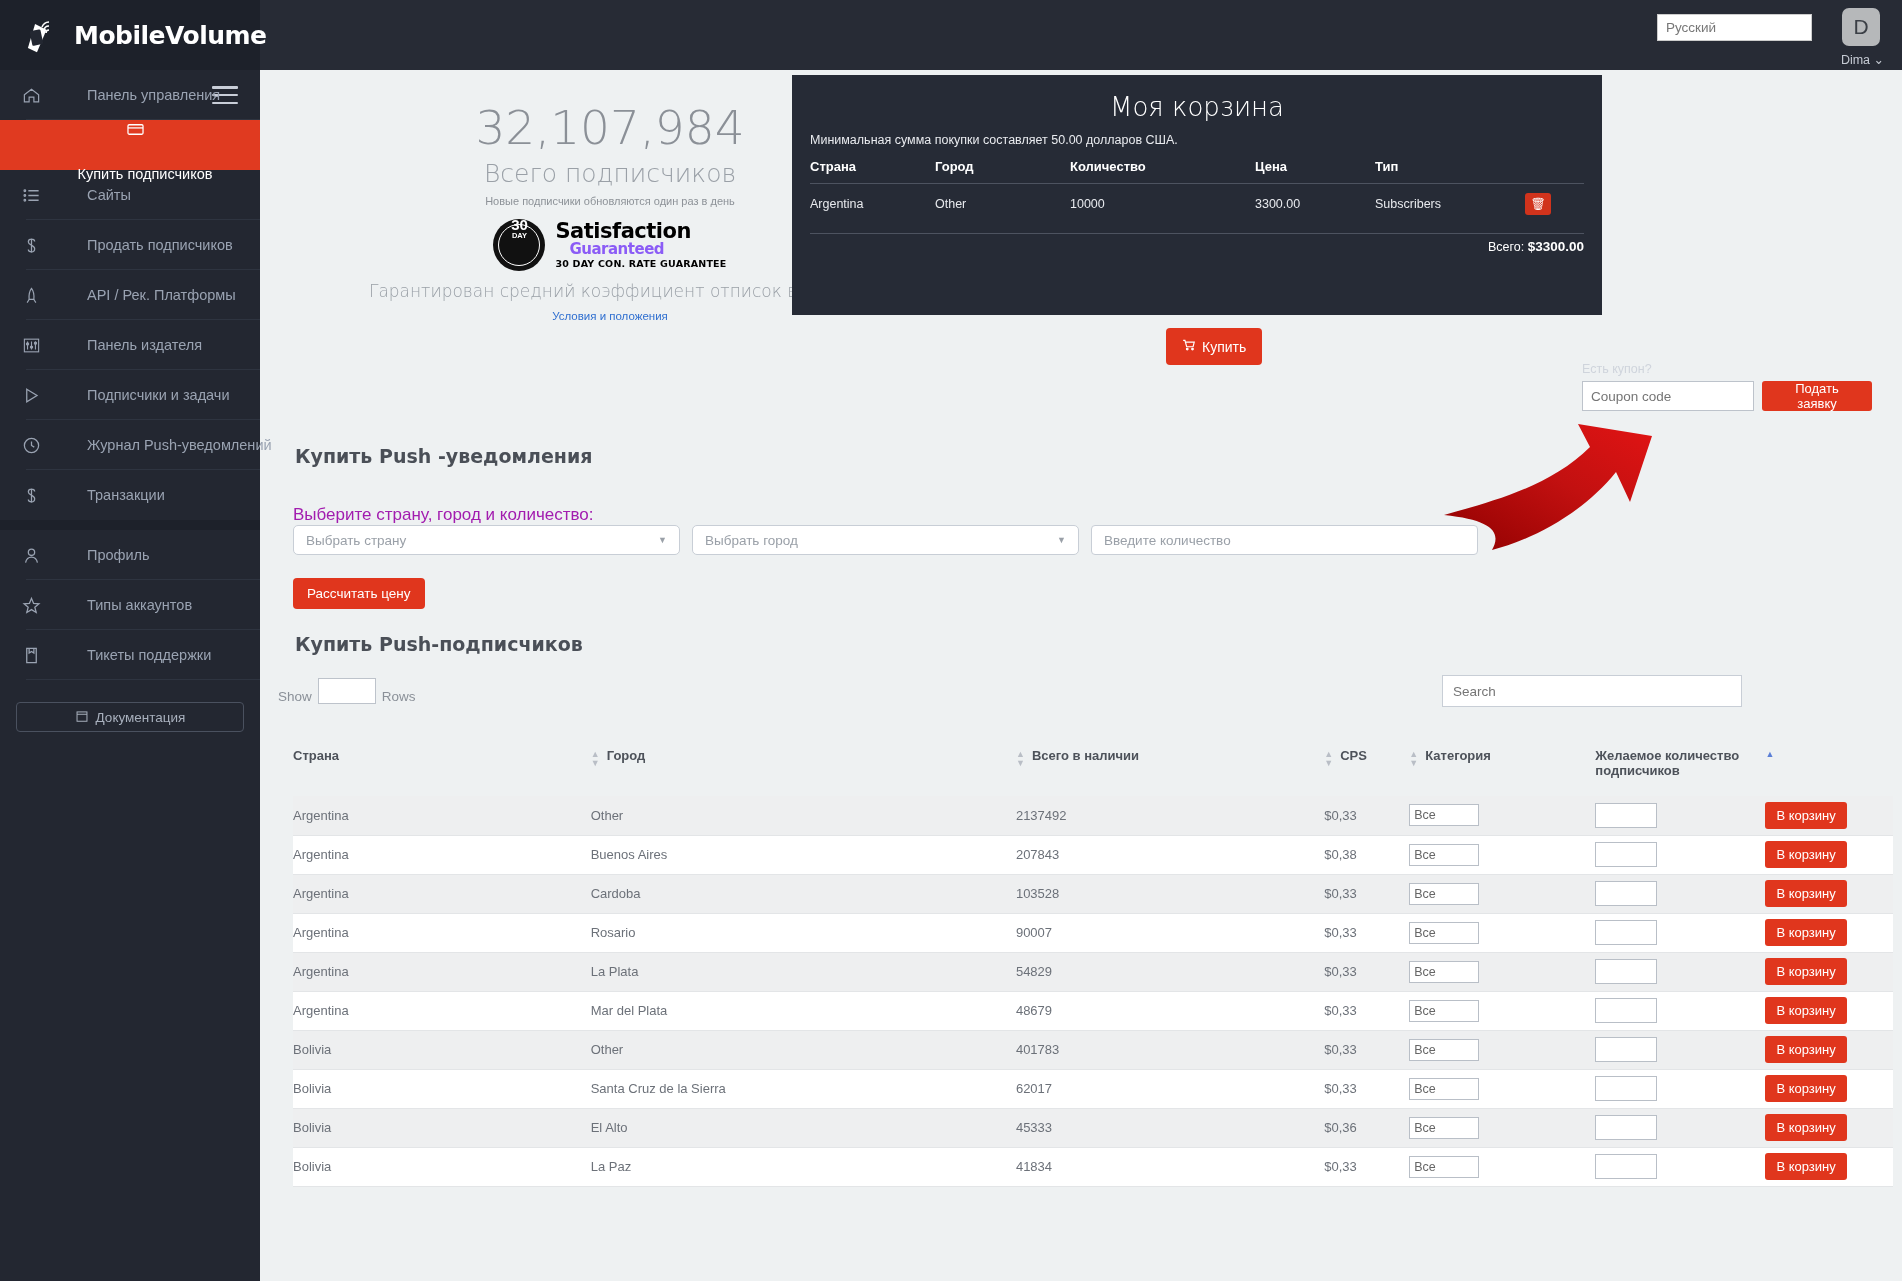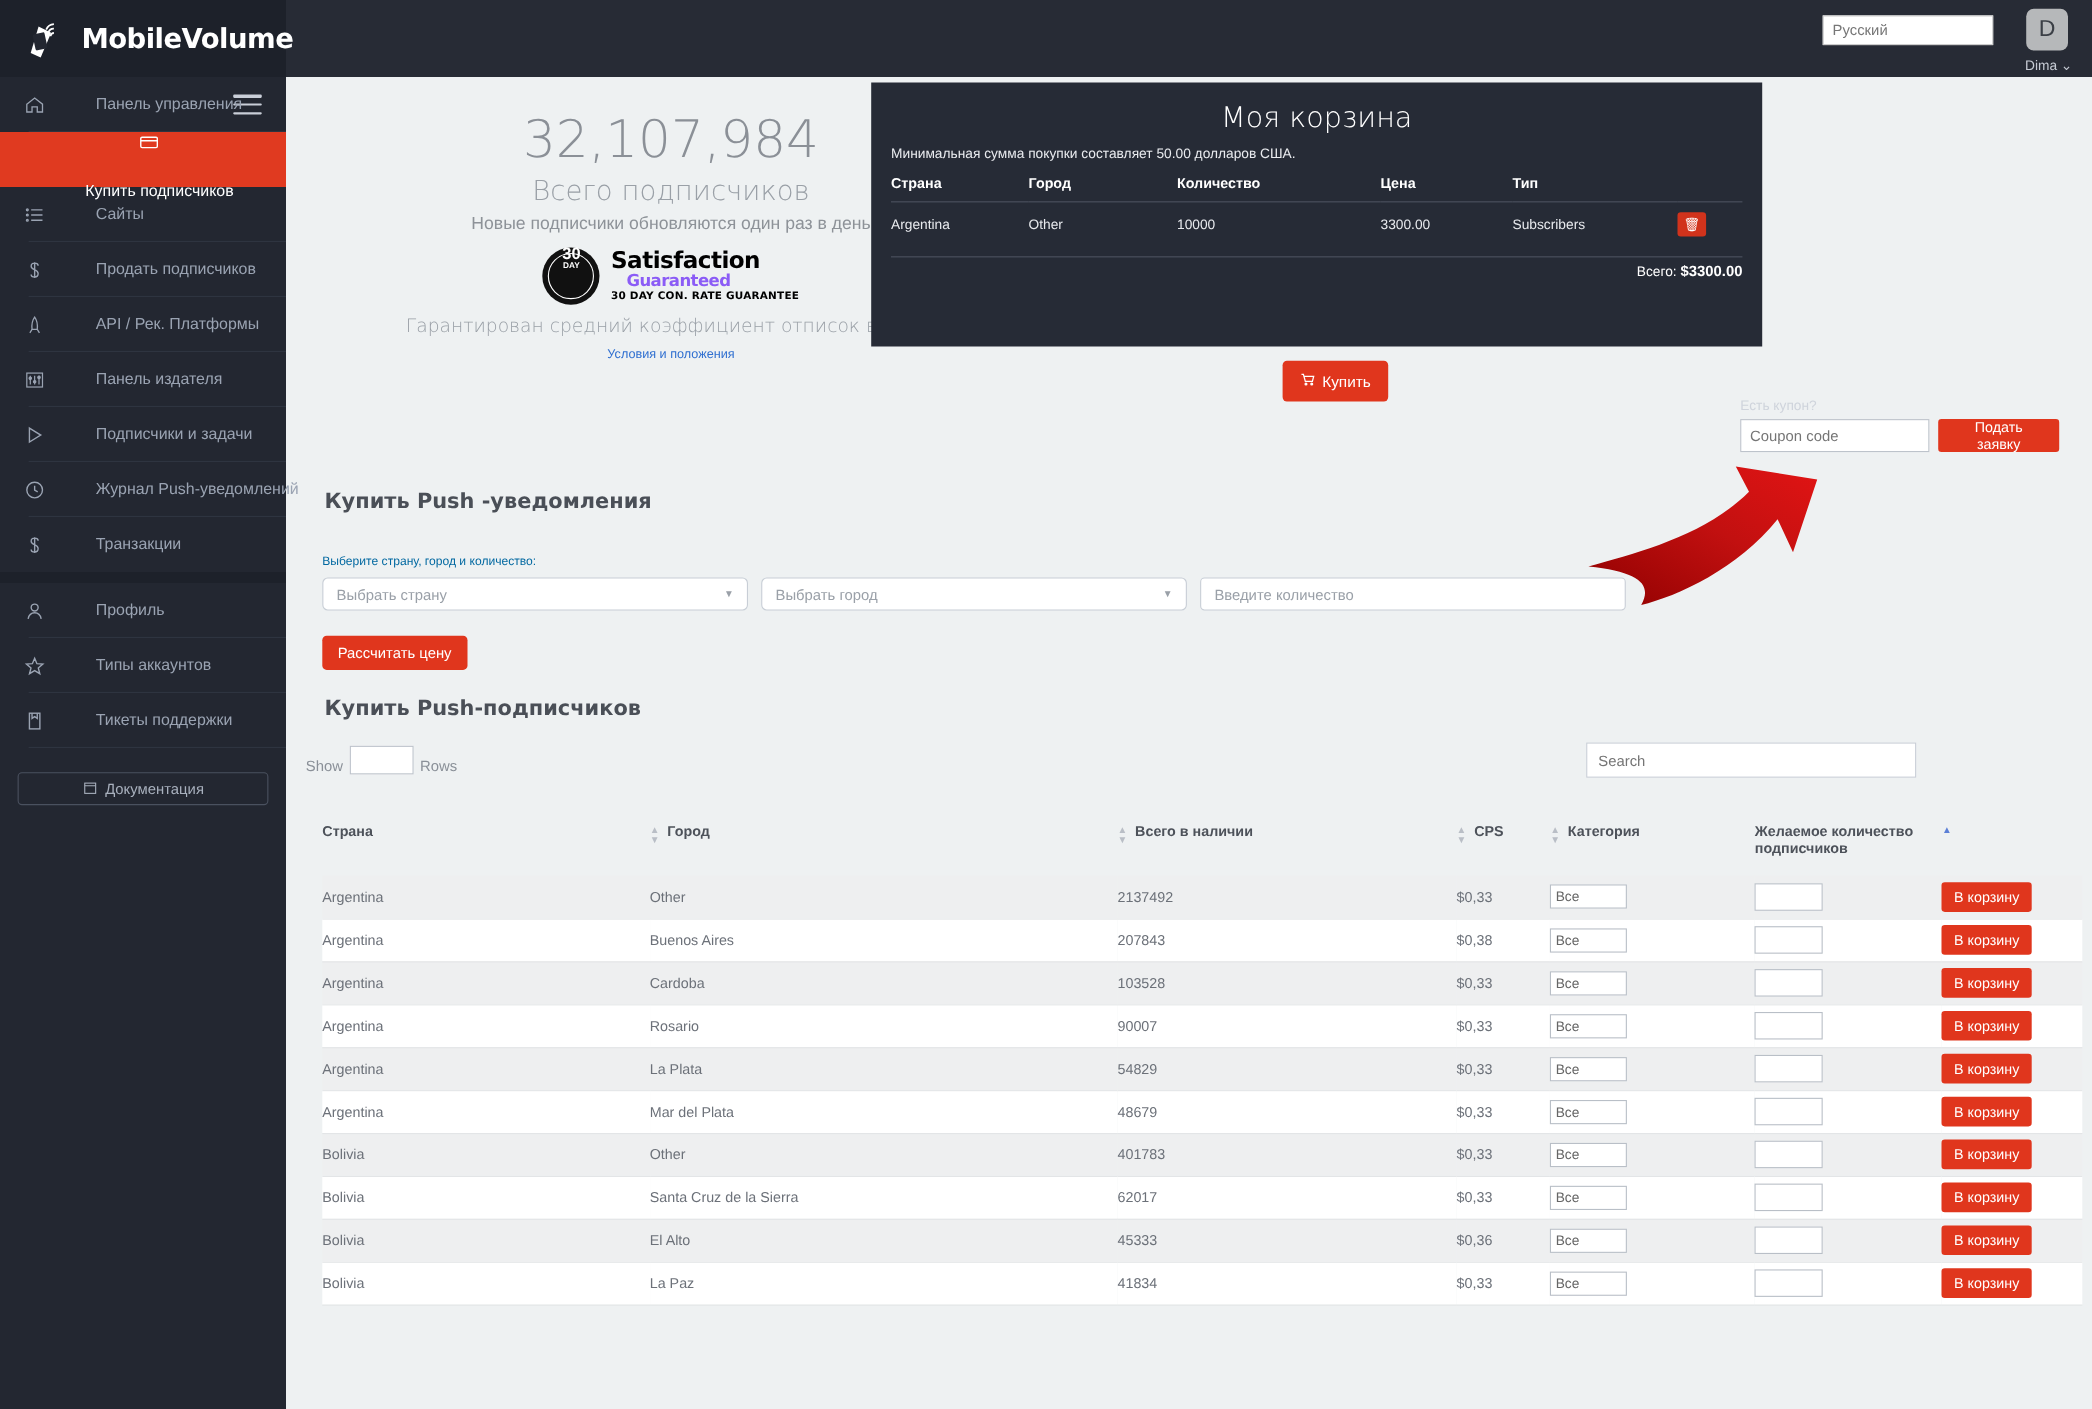--- a/index.html
+++ b/index.html
@@ -81,21 +81,21 @@
 
   
   #main { position:absolute; left:260px; top:70px; right:0; bottom:0; background:#eef1f2; }
 
   
   #hero { position:absolute; left:0; top:30px; width:700px; text-align:center; }
   #hero-count { font-size:47px; color:#8b9097; font-weight:300; letter-spacing:0px;
     font-family:"DejaVu Sans", sans-serif; }
   #hero-sub { font-size:25px; color:#9aa0a7; font-weight:300; margin-top:4px;
     font-family:"DejaVu Sans", sans-serif;}
-  #hero-note { font-size:16px; color:#8d9298; margin-top:7px; }
+  #hero-note { font-size:11px; color:#8d9298; margin-top:7px; }
   #badge-row { margin-top:12px; display:flex; align-items:center; justify-content:center; gap:10px;}
   #badge-seal { width:52px; height:52px; border-radius:50%; background:#111;
     position:relative; display:flex; align-items:flex-start; justify-content:center; flex:none;}
   #badge-seal:before{
     content:""; position:absolute; left:5px; top:5px; right:5px; bottom:5px;
     border-radius:50%; border:1.5px solid #fff;
   }
   #badge-seal .n { color:#fff; font-size:15px; font-weight:bold; line-height:11px; text-align:center;}
   #badge-seal .n small{ font-size:7.5px; display:block; }
   #badge-text { text-align:left; line-height:1; }
@@ -150,21 +150,21 @@
     font-family:"Liberation Sans", sans-serif;
   }
 
   
   #arrow { position:absolute; left:1170px; top:282px; width:250px; height:210px;
     pointer-events:none; z-index:12;}
 
   
   #sec1-title { position:absolute; left:35px; top:375px; font-size:19px; font-weight:bold;
     color:#4a4f57; font-family:"DejaVu Sans", sans-serif; }
-  #sec1-label { position:absolute; left:33px; top:435px; font-size:11px; color:#0369a1; }
+  #sec1-label { position:absolute; left:33px; top:435px; font-size:17px; color:#a21caf; }
   .field { position:absolute; top:455px; height:30px; background:#fff;
     border:1px solid #c8ced6; border-radius:4px; font-size:13.5px; color:#9aa0a8;
     display:flex; align-items:center; padding:0 12px; }
   #f-country { left:33px; width:387px; border-radius:5px; }
   #f-city { left:432px; width:387px; border-radius:5px;}
   #f-qty { left:831px; width:387px; }
   .caret { margin-left:auto; font-size:9px; color:#9aa0a8; }
   #calc-btn {
     position:absolute; left:33px; top:508px; background:#e0361d; color:#fff;
     border:none; border-radius:4px; font-size:13.5px; padding:8px 14px; cursor:pointer;

